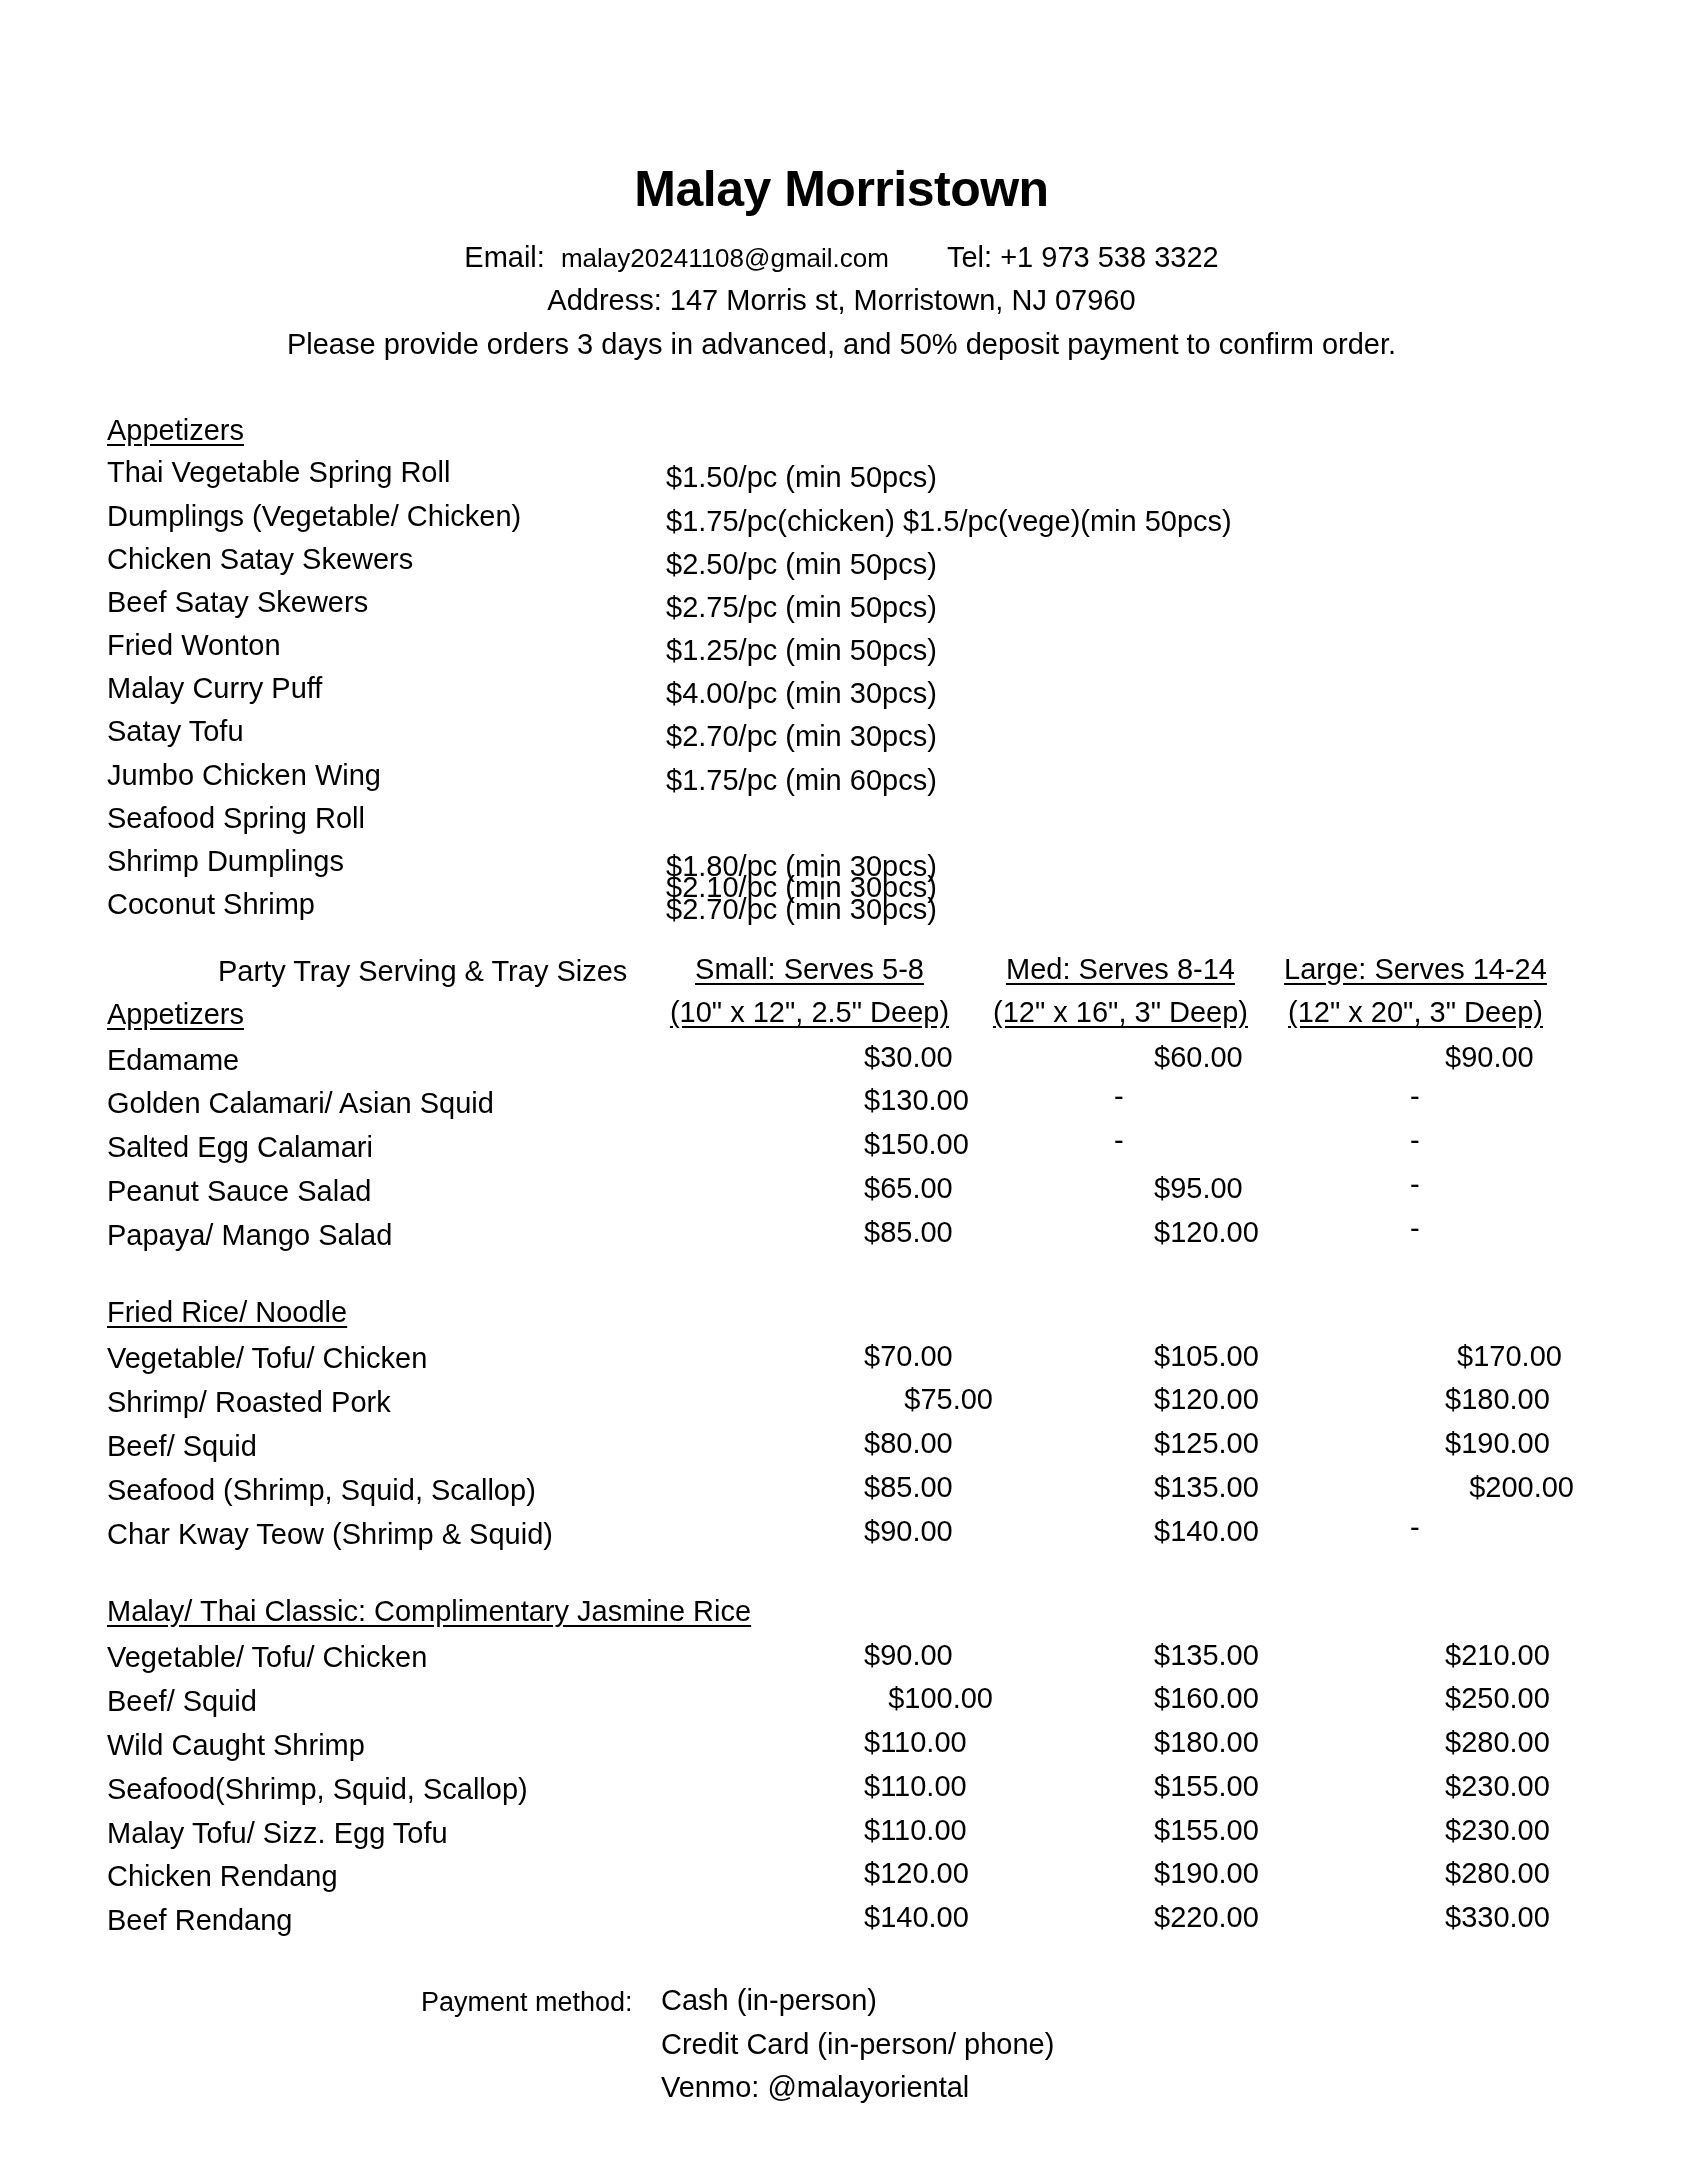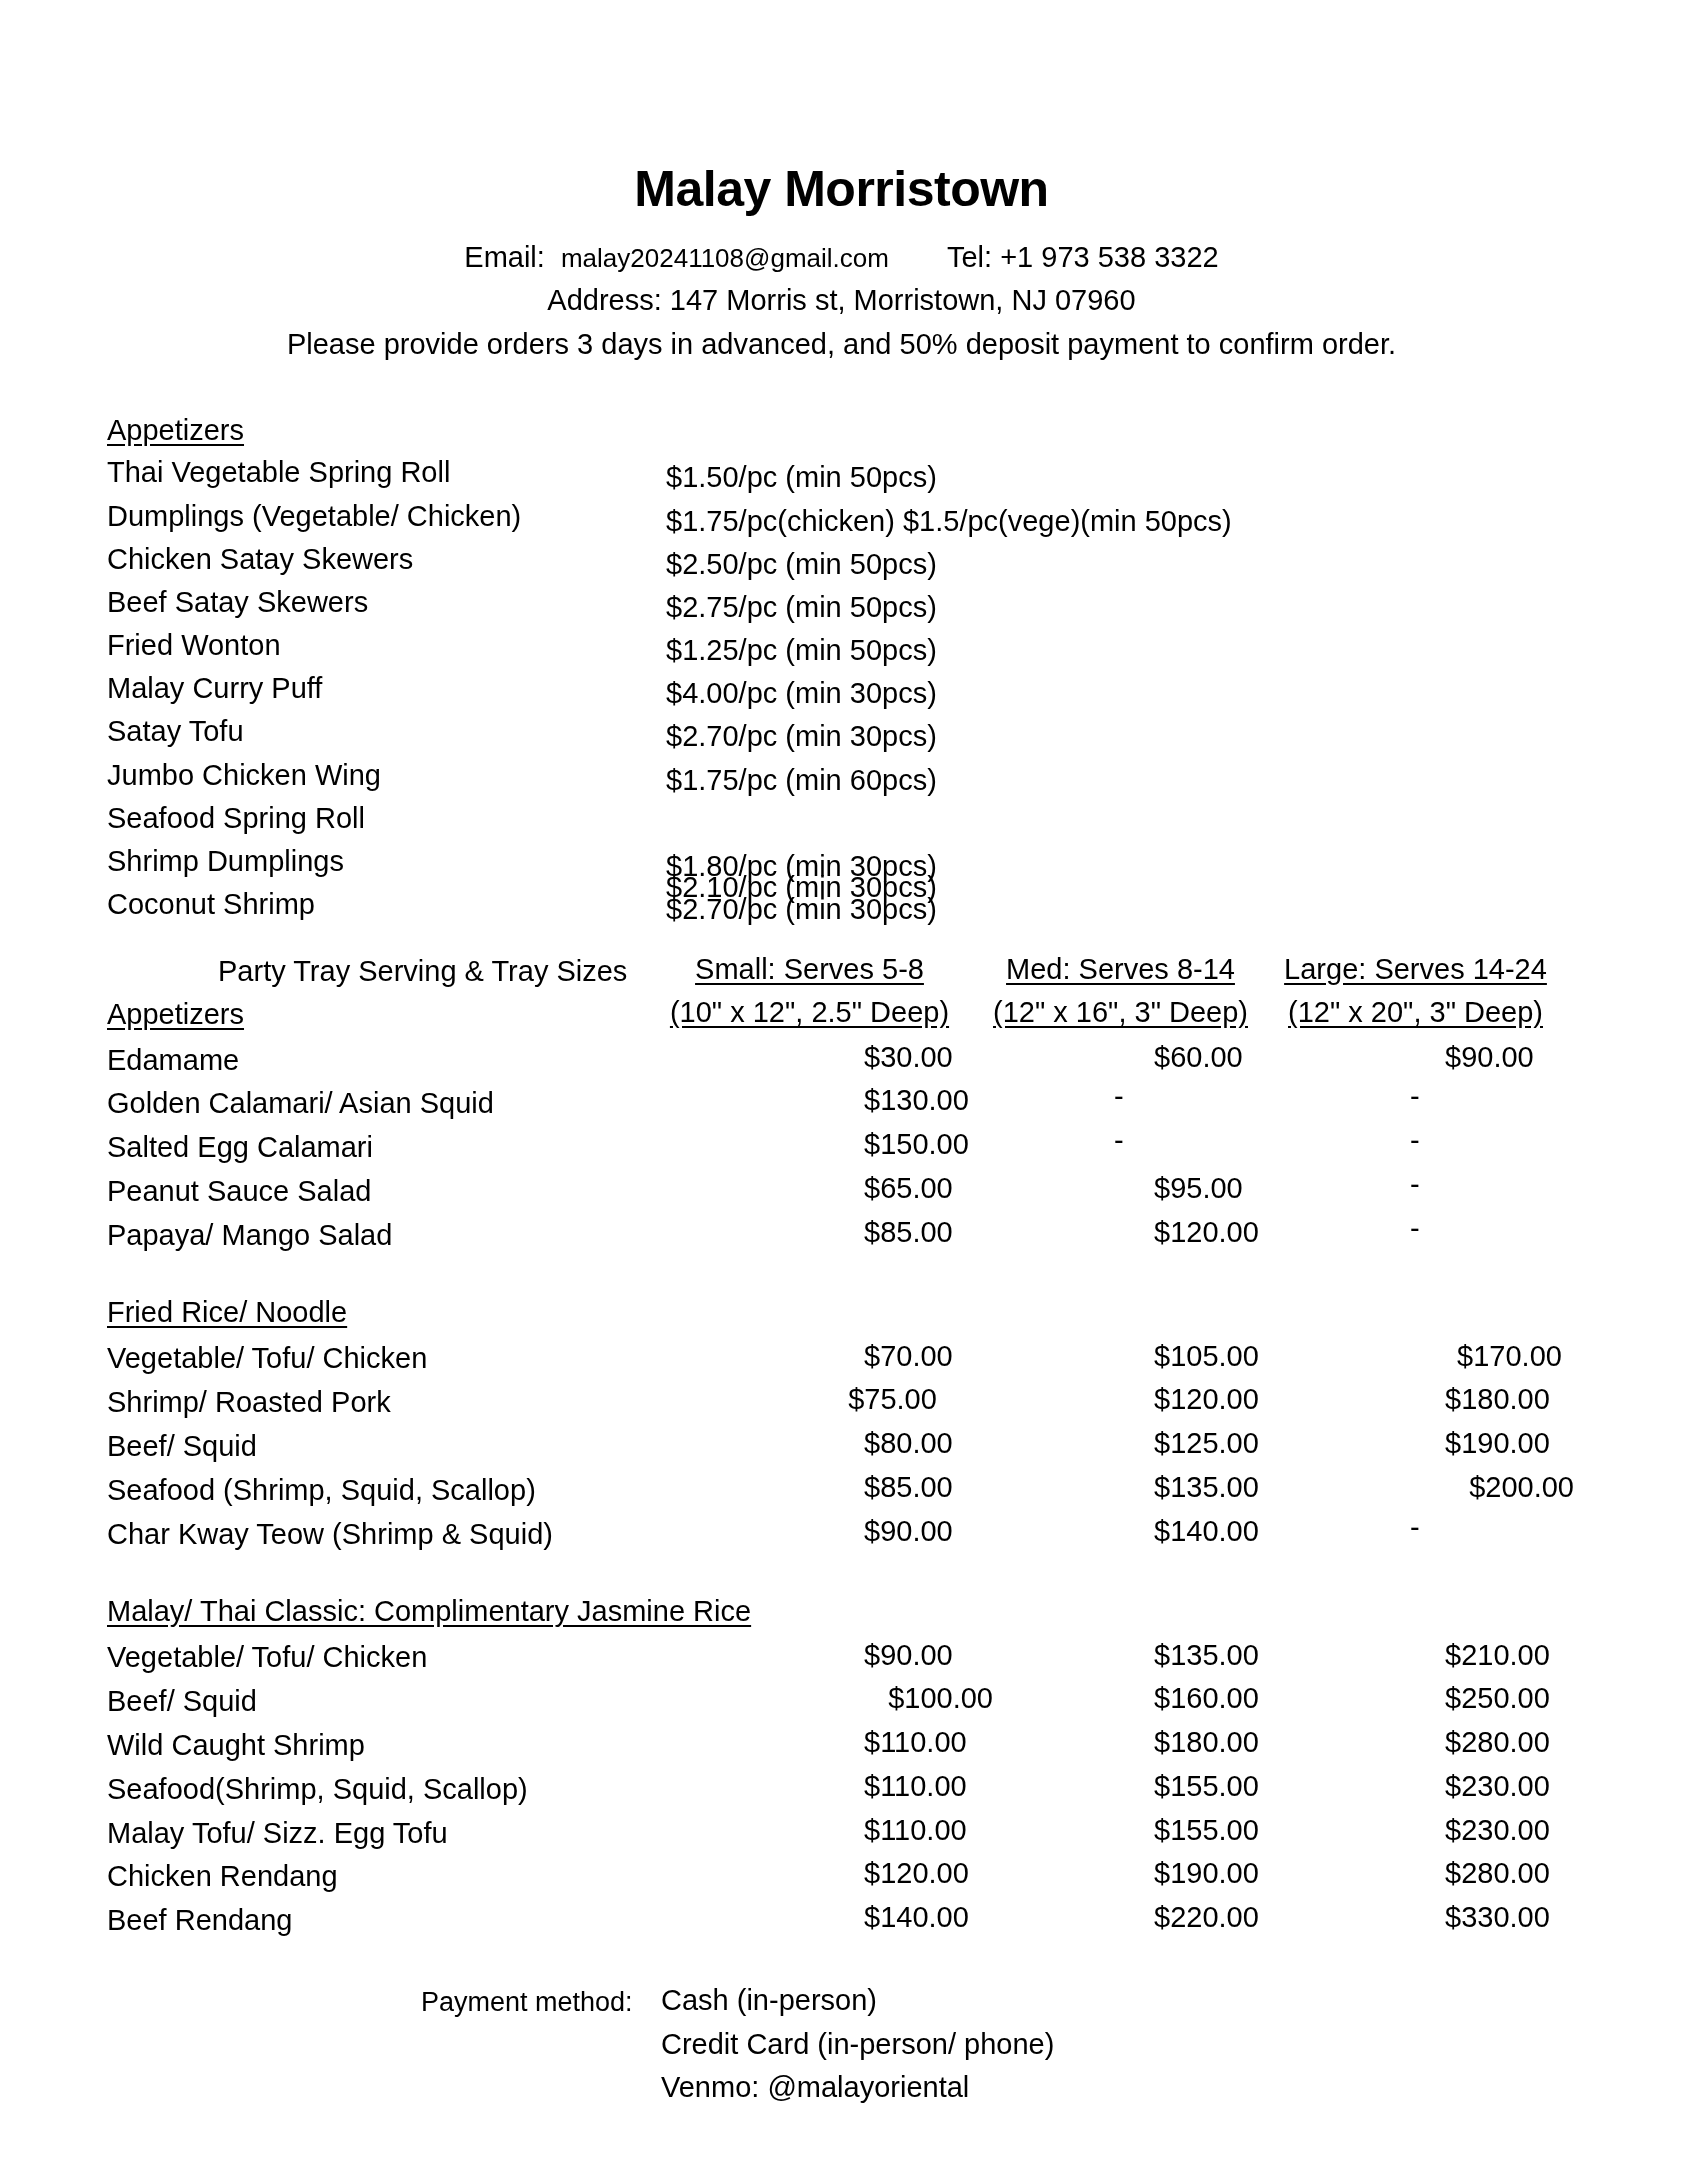--- a/index.html
+++ b/index.html
@@ -81,21 +81,21 @@
       <div class="abs txt" style="left: 107px; top: 1217px;">Papaya/ Mango Salad</div>
       <div class="abs txt" style="left: 864px; width: 129px; text-align: left; top: 1214px;">$85.00</div>
       <div class="abs txt" style="left: 1154px; width: 129px; text-align: left; top: 1214px;">$120.00</div>
       <div class="abs txt" style="left: 1410px; top: 1210px;">-</div>
       <div class="abs txt u" style="left: 107px; top: 1294px;">Fried Rice/ Noodle</div>
       <div class="abs txt" style="left: 107px; top: 1340px;">Vegetable/ Tofu/ Chicken</div>
       <div class="abs txt" style="left: 864px; width: 129px; text-align: left; top: 1338px;">$70.00</div>
       <div class="abs txt" style="left: 1154px; width: 129px; text-align: left; top: 1338px;">$105.00</div>
       <div class="abs txt" style="left: 1445px; width: 129px; text-align: center; top: 1338px;">$170.00</div>
       <div class="abs txt" style="left: 107px; top: 1384px;">Shrimp/ Roasted Pork</div>
-      <div class="abs txt" style="left: 828px; width: 129px; text-align: center; top: 1381px;">$75.00</div>
+      <div class="abs txt" style="left: 864px; width: 129px; text-align: right; top: 1381px;">$75.00</div>
       <div class="abs txt" style="left: 1154px; width: 129px; text-align: left; top: 1381px;">$120.00</div>
       <div class="abs txt" style="left: 1445px; width: 129px; text-align: left; top: 1381px;">$180.00</div>
       <div class="abs txt" style="left: 107px; top: 1428px;">Beef/ Squid</div>
       <div class="abs txt" style="left: 864px; width: 129px; text-align: left; top: 1425px;">$80.00</div>
       <div class="abs txt" style="left: 1154px; width: 129px; text-align: left; top: 1425px;">$125.00</div>
       <div class="abs txt" style="left: 1445px; width: 129px; text-align: left; top: 1425px;">$190.00</div>
       <div class="abs txt" style="left: 107px; top: 1472px;">Seafood (Shrimp, Squid, Scallop)</div>
       <div class="abs txt" style="left: 864px; width: 129px; text-align: left; top: 1469px;">$85.00</div>
       <div class="abs txt" style="left: 1154px; width: 129px; text-align: left; top: 1469px;">$135.00</div>
       <div class="abs txt" style="left: 1445px; width: 129px; text-align: right; top: 1469px;">$200.00</div>

